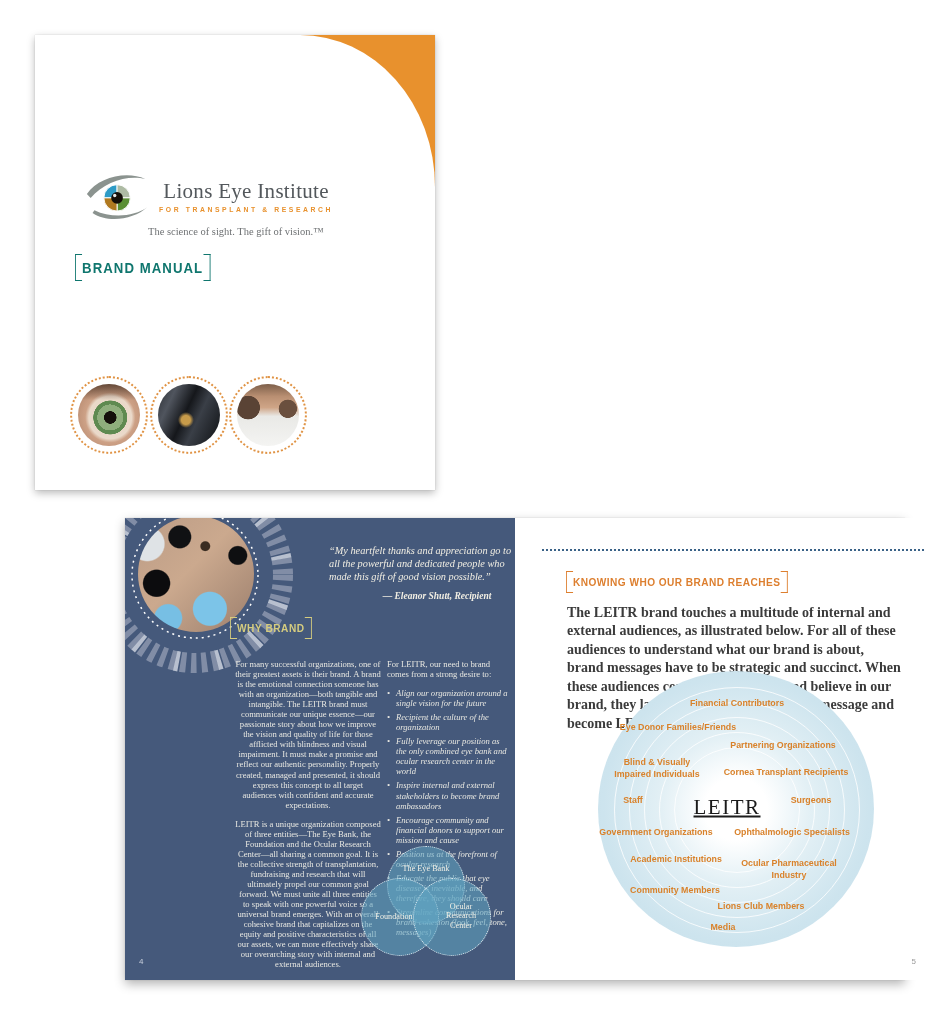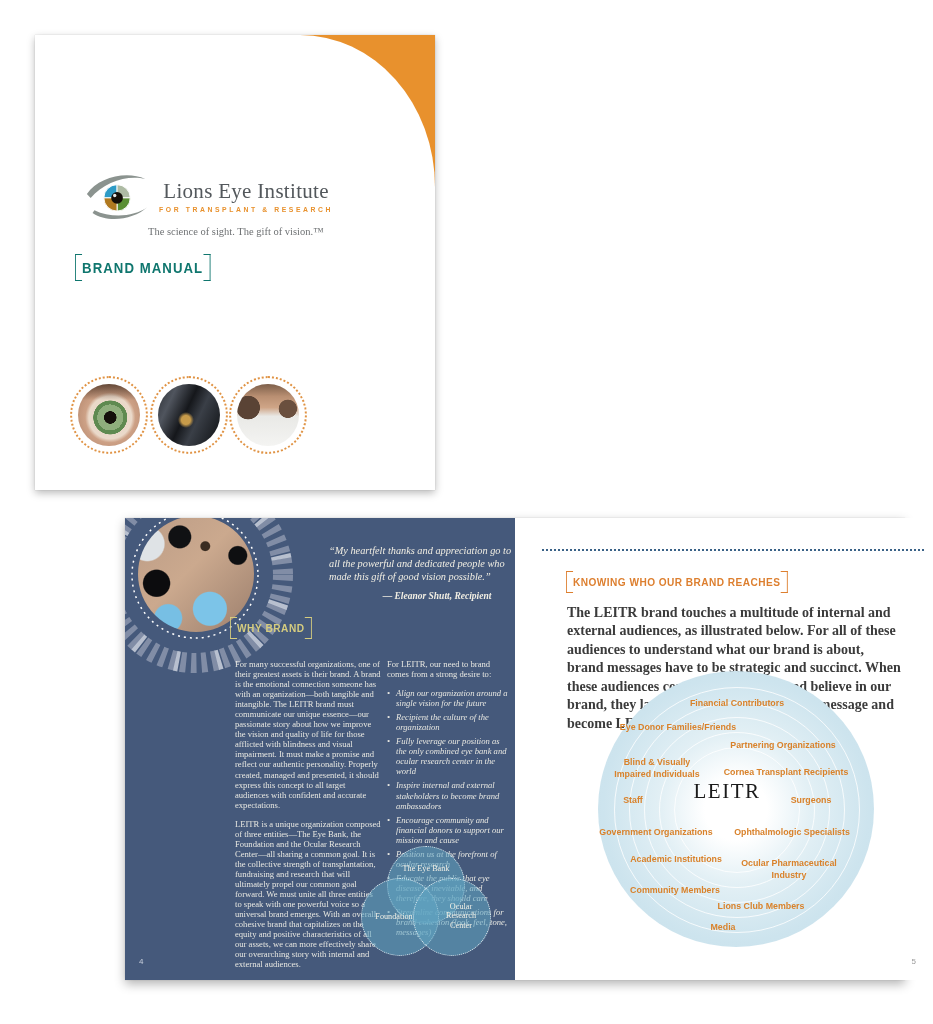--- a/index.html
+++ b/index.html
@@ -66,21 +66,21 @@
       linear-gradient(135deg, #bb9c86 0%, #cba98e 45%, #9c7f6d 100%); }
 
   .quote { position:absolute; left:204px; top:26px; width:186px; color:#F1EEE3;
            font-style:italic; font-size:10.3px; line-height:1.27; }
   .quote-attr { margin-top:7px; text-align:center; font-weight:bold; font-size:9.5px; padding-left:30px; }
 
   .why-heading { position:absolute; left:105px; top:99px; color:#D5CC7F; font-size:11.5px; letter-spacing:.6px; }
   .knowing-heading { position:absolute; left:26px; top:53px; color:#DD7F2F; font-size:11.5px; letter-spacing:.5px; }
 
   .col { position:absolute; top:141px; color:#E7E7E1; font-size:8.6px; line-height:1.17; text-align:left; }
-  .col1 { left:110px; width:146px; }
+  .col1 { left:110px; width:146px;text-align:center; }
   .col2 { left:262px; width:124px; }
   .col p { margin:0 0 9px 0; }
   .col ul { margin:6px 0 0 0; padding:0; list-style:none; }
   .col li { position:relative; padding-left:9px; margin-bottom:4px;font-style:italic; }
   .col li::before { content:"•"; position:absolute; left:0; top:0; }
 
   .venn { position:absolute; left:240px; top:330px; width:160px; height:120px; }
   .venn-c { position:absolute; width:76px; height:76px; border-radius:50%;
             background:rgba(96,166,194,.55); border:1px dotted rgba(255,255,255,.85); }
   .venn-top { left:22px; top:-2px; }
@@ -228,21 +228,21 @@
         <div class="ring-c" style="left:76px; top:76px; width:124px; height:124px;"></div>
       </div>
 
       <div class="aud" style="left:197px; top:184px;">Financial Contributors</div>
       <div class="aud" style="left:138px; top:208px;">Eye Donor Families/Friends</div>
       <div class="aud" style="left:243px; top:226px;">Partnering Organizations</div>
       <div class="aud wrap" style="left:117px; top:249px; width:110px;">Blind &amp; Visually Impaired Individuals</div>
       <div class="aud" style="left:246px; top:253px;">Cornea Transplant Recipients</div>
       <div class="aud" style="left:93px; top:281px;">Staff</div>
       <div class="aud" style="left:271px; top:281px;">Surgeons</div>
-      <div class="aud-center" style="left:187px; top:273px;">LEITR</div>
+      <div class="aud-center" style="left:187px; top:289px;text-decoration:underline;">LEITR</div>
       <div class="aud" style="left:116px; top:313px;">Government Organizations</div>
       <div class="aud" style="left:252px; top:313px;">Ophthalmologic Specialists</div>
       <div class="aud" style="left:136px; top:340px;">Academic Institutions</div>
       <div class="aud wrap" style="left:249px; top:350px; width:124px;">Ocular Pharmaceutical Industry</div>
       <div class="aud" style="left:135px; top:371px;">Community Members</div>
       <div class="aud" style="left:221px; top:387px;">Lions Club Members</div>
       <div class="aud" style="left:183px; top:408px;">Media</div>
 
       <div class="pagenum-right">5</div>
     </div>

